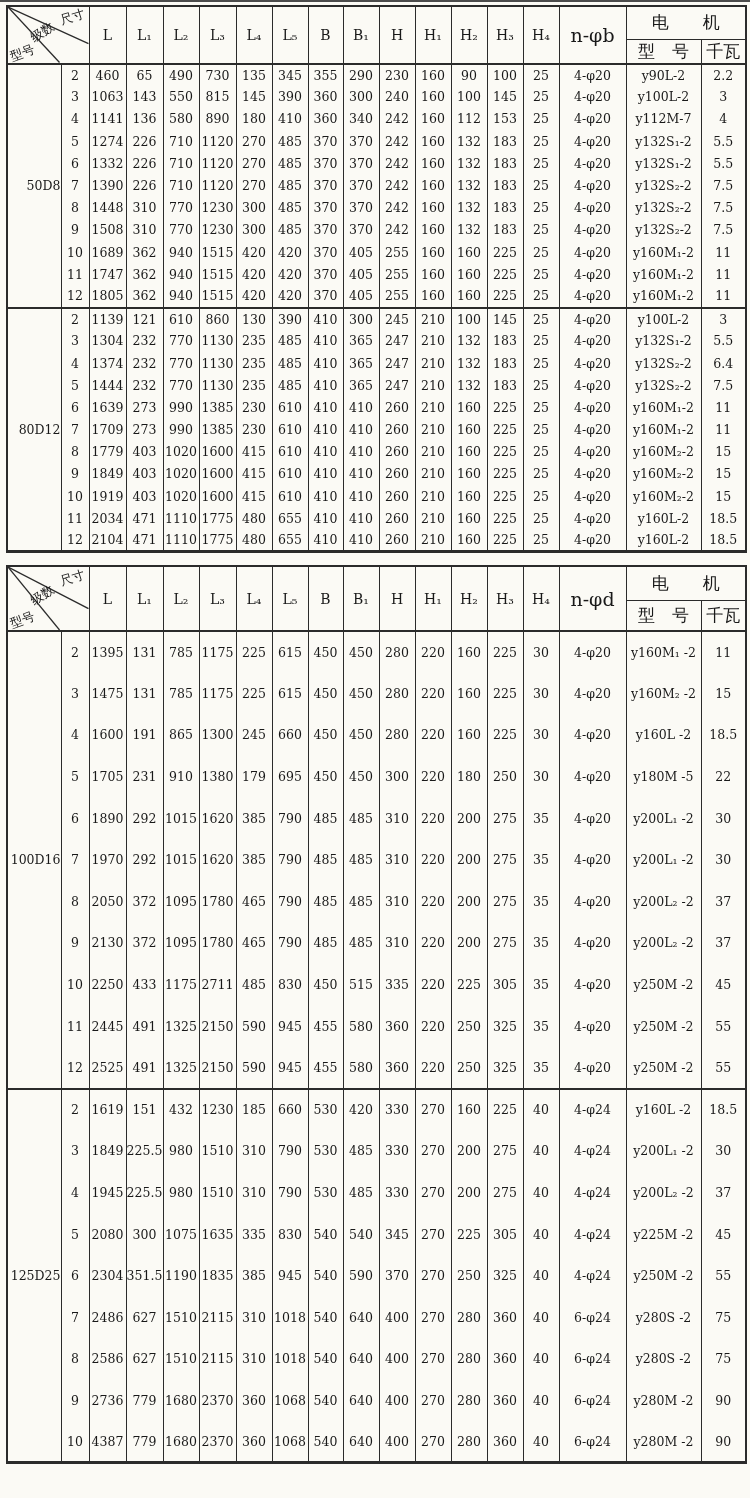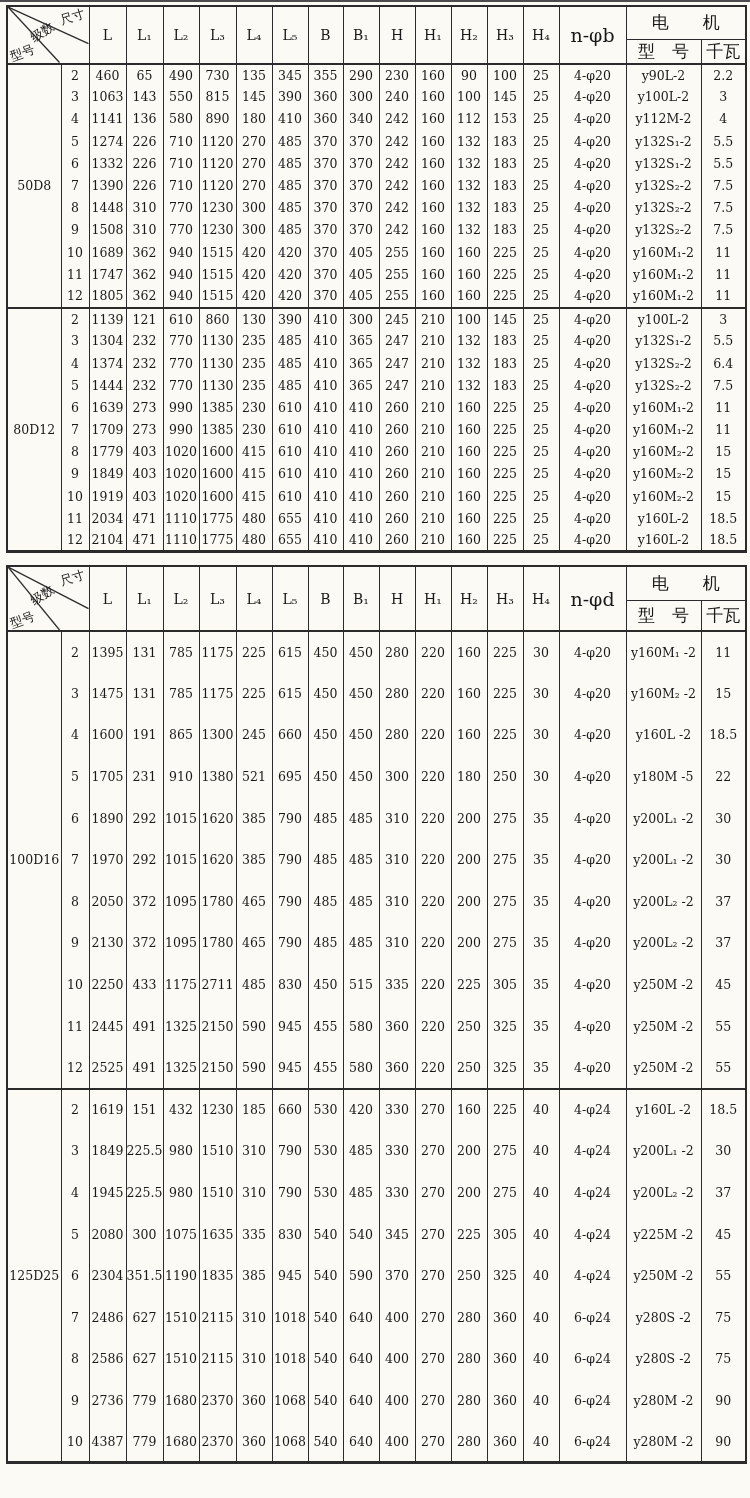--- a/index.html
+++ b/index.html
@@ -40,21 +40,21 @@
   .holeh{font-size:19px;}
   .cjk{font-size:17px;font-family:"DejaVu Sans","Liberation Sans",sans-serif;}
 
   th.diag{position:relative;padding:0;}
   th.diag svg{position:absolute;top:0;left:0;width:100%;height:100%;display:block;}
   .diag .lbl{position:absolute;font-size:12.5px;line-height:1;display:block;}
   .diag .lbl-dim{top:8%;right:4%;transform:rotate(-17deg);}
   .diag .lbl-stages{top:35%;left:27%;transform:rotate(-33deg);}
   .diag .lbl-model{bottom:6%;left:2%;transform:rotate(-20deg);}
 
-  td.model-col{font-size:12.5px;}
+  td.model-col{font-size:12.5px;text-align:right;}
   td.motor-cell{font-size:12px;}
 </style>
 </head>
 <body>
 
 <div class="top-edge"></div>
 <div class="tbl-wrap" id="table1">
     <table class="spec t1">
       <colgroup>
         <col style="width:54px">
@@ -152,21 +152,21 @@
           <td>180</td>
           <td>410</td>
           <td>360</td>
           <td>340</td>
           <td>242</td>
           <td>160</td>
           <td>112</td>
           <td>153</td>
           <td>25</td>
           <td>4-φ20</td>
-          <td class="motor-cell">y112M-2</td>
+          <td class="motor-cell">y112M-7</td>
           <td>4</td>
         </tr>
         <tr>
           <td>5</td>
           <td>1274</td>
           <td>226</td>
           <td>710</td>
           <td>1120</td>
           <td>270</td>
           <td>485</td>
@@ -636,21 +636,21 @@
           <td>4-φ20</td>
           <td class="motor-cell">y160L -2</td>
           <td>18.5</td>
         </tr>
         <tr>
           <td>5</td>
           <td>1705</td>
           <td>231</td>
           <td>910</td>
           <td>1380</td>
-          <td>521</td>
+          <td>179</td>
           <td>695</td>
           <td>450</td>
           <td>450</td>
           <td>300</td>
           <td>220</td>
           <td>180</td>
           <td>250</td>
           <td>30</td>
           <td>4-φ20</td>
           <td class="motor-cell">y180M -5</td>

